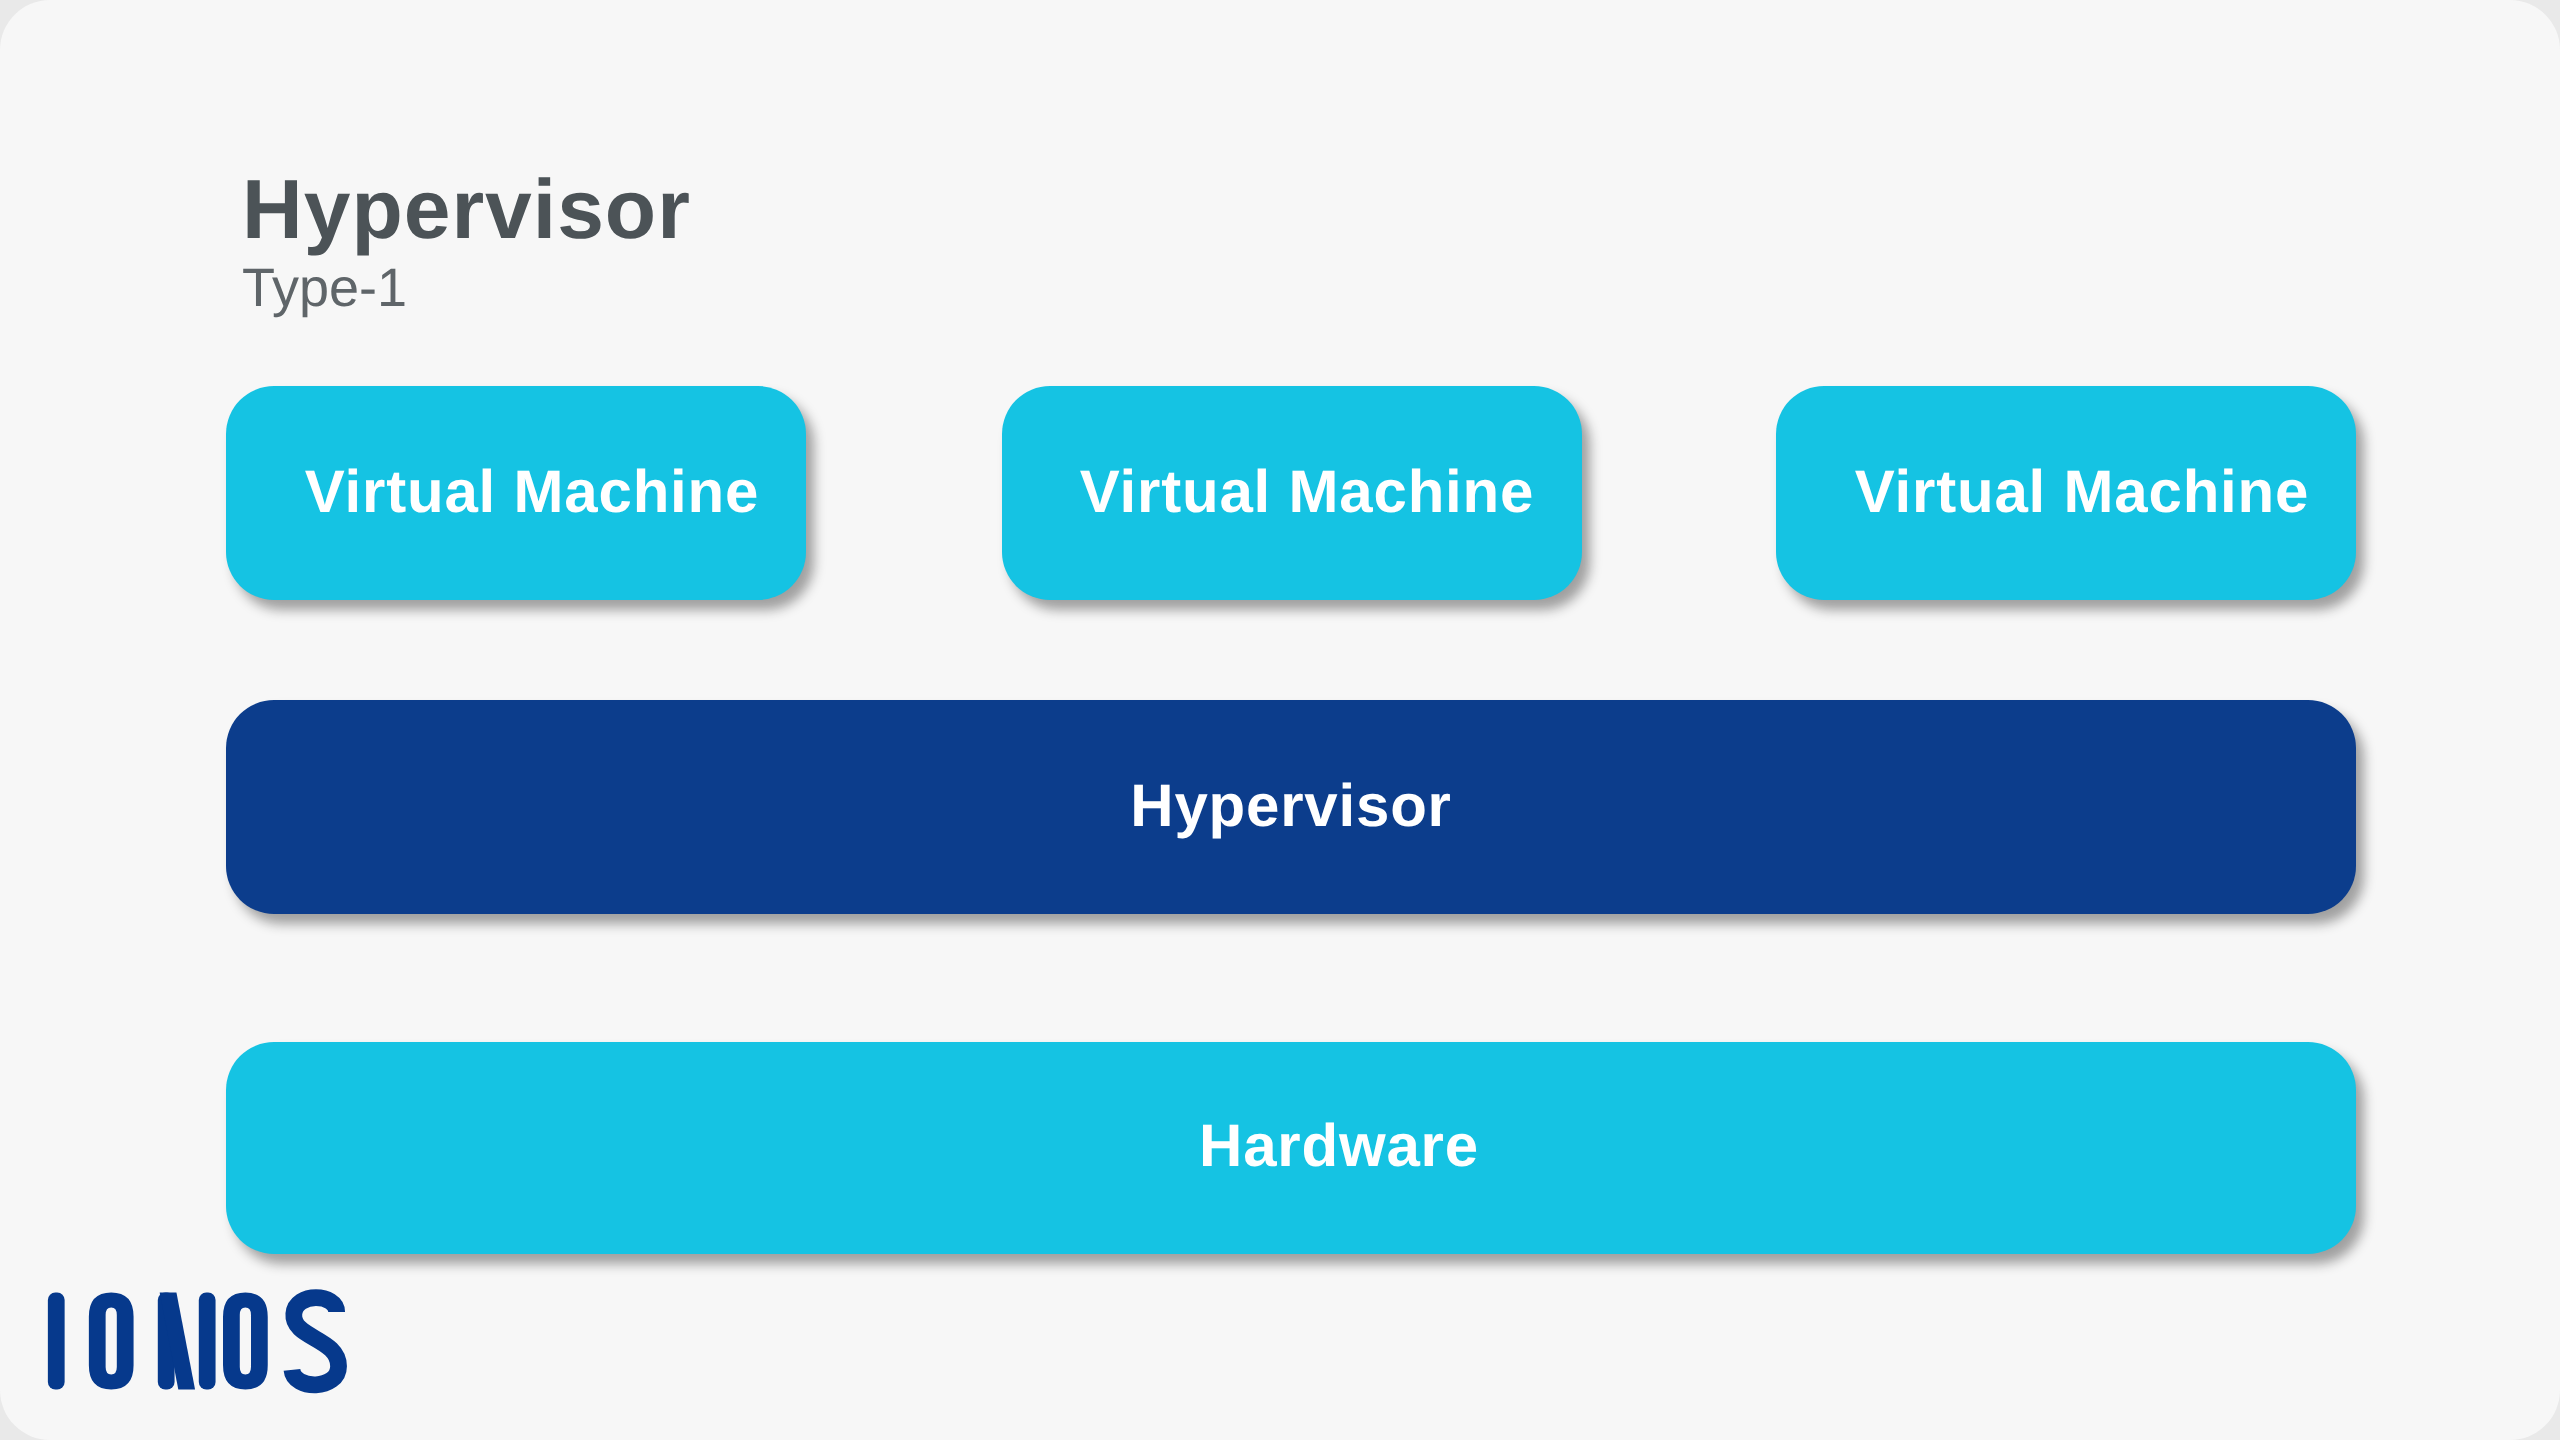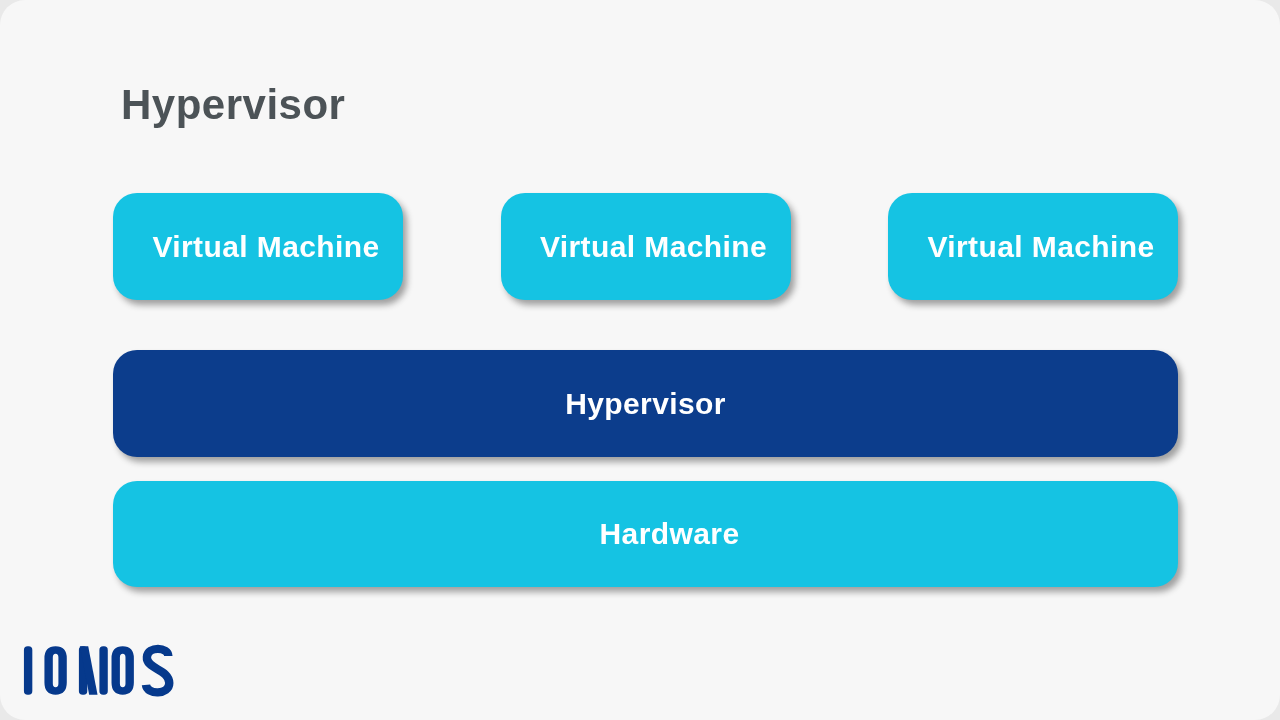--- a/index.html
+++ b/index.html
@@ -67,21 +67,21 @@
   .box--hypervisor {
     position: absolute;
     left: 113px;
     top: 350px;
     width: 1065px;
     height: 107px;
   }
   .box--hardware {
     position: absolute;
     left: 113px;
-    top: 481px;
+    top: 521px;
     width: 1065px;
     height: 106px;
     padding-left: 48px;
   }
   .logo {
     position: absolute;
     left: 23px;
     top: 644px;
     width: 150px;
     height: 53px;
@@ -93,20 +93,21 @@
     overflow: visible;
   }
 </style>
 </head>
 <body>
 
 <div class="canvas">
 
   <div class="header">
     <h1 class="title">Hypervisor</h1>
+    <p class="subtitle">Type-1</p>
   </div>
 
   <div class="vm-row">
     <div class="box box--cyan box--vm">
       <span>Virtual Machine</span>
     </div>
     <div class="box box--cyan box--vm">
       <span>Virtual Machine</span>
     </div>
     <div class="box box--cyan box--vm">

